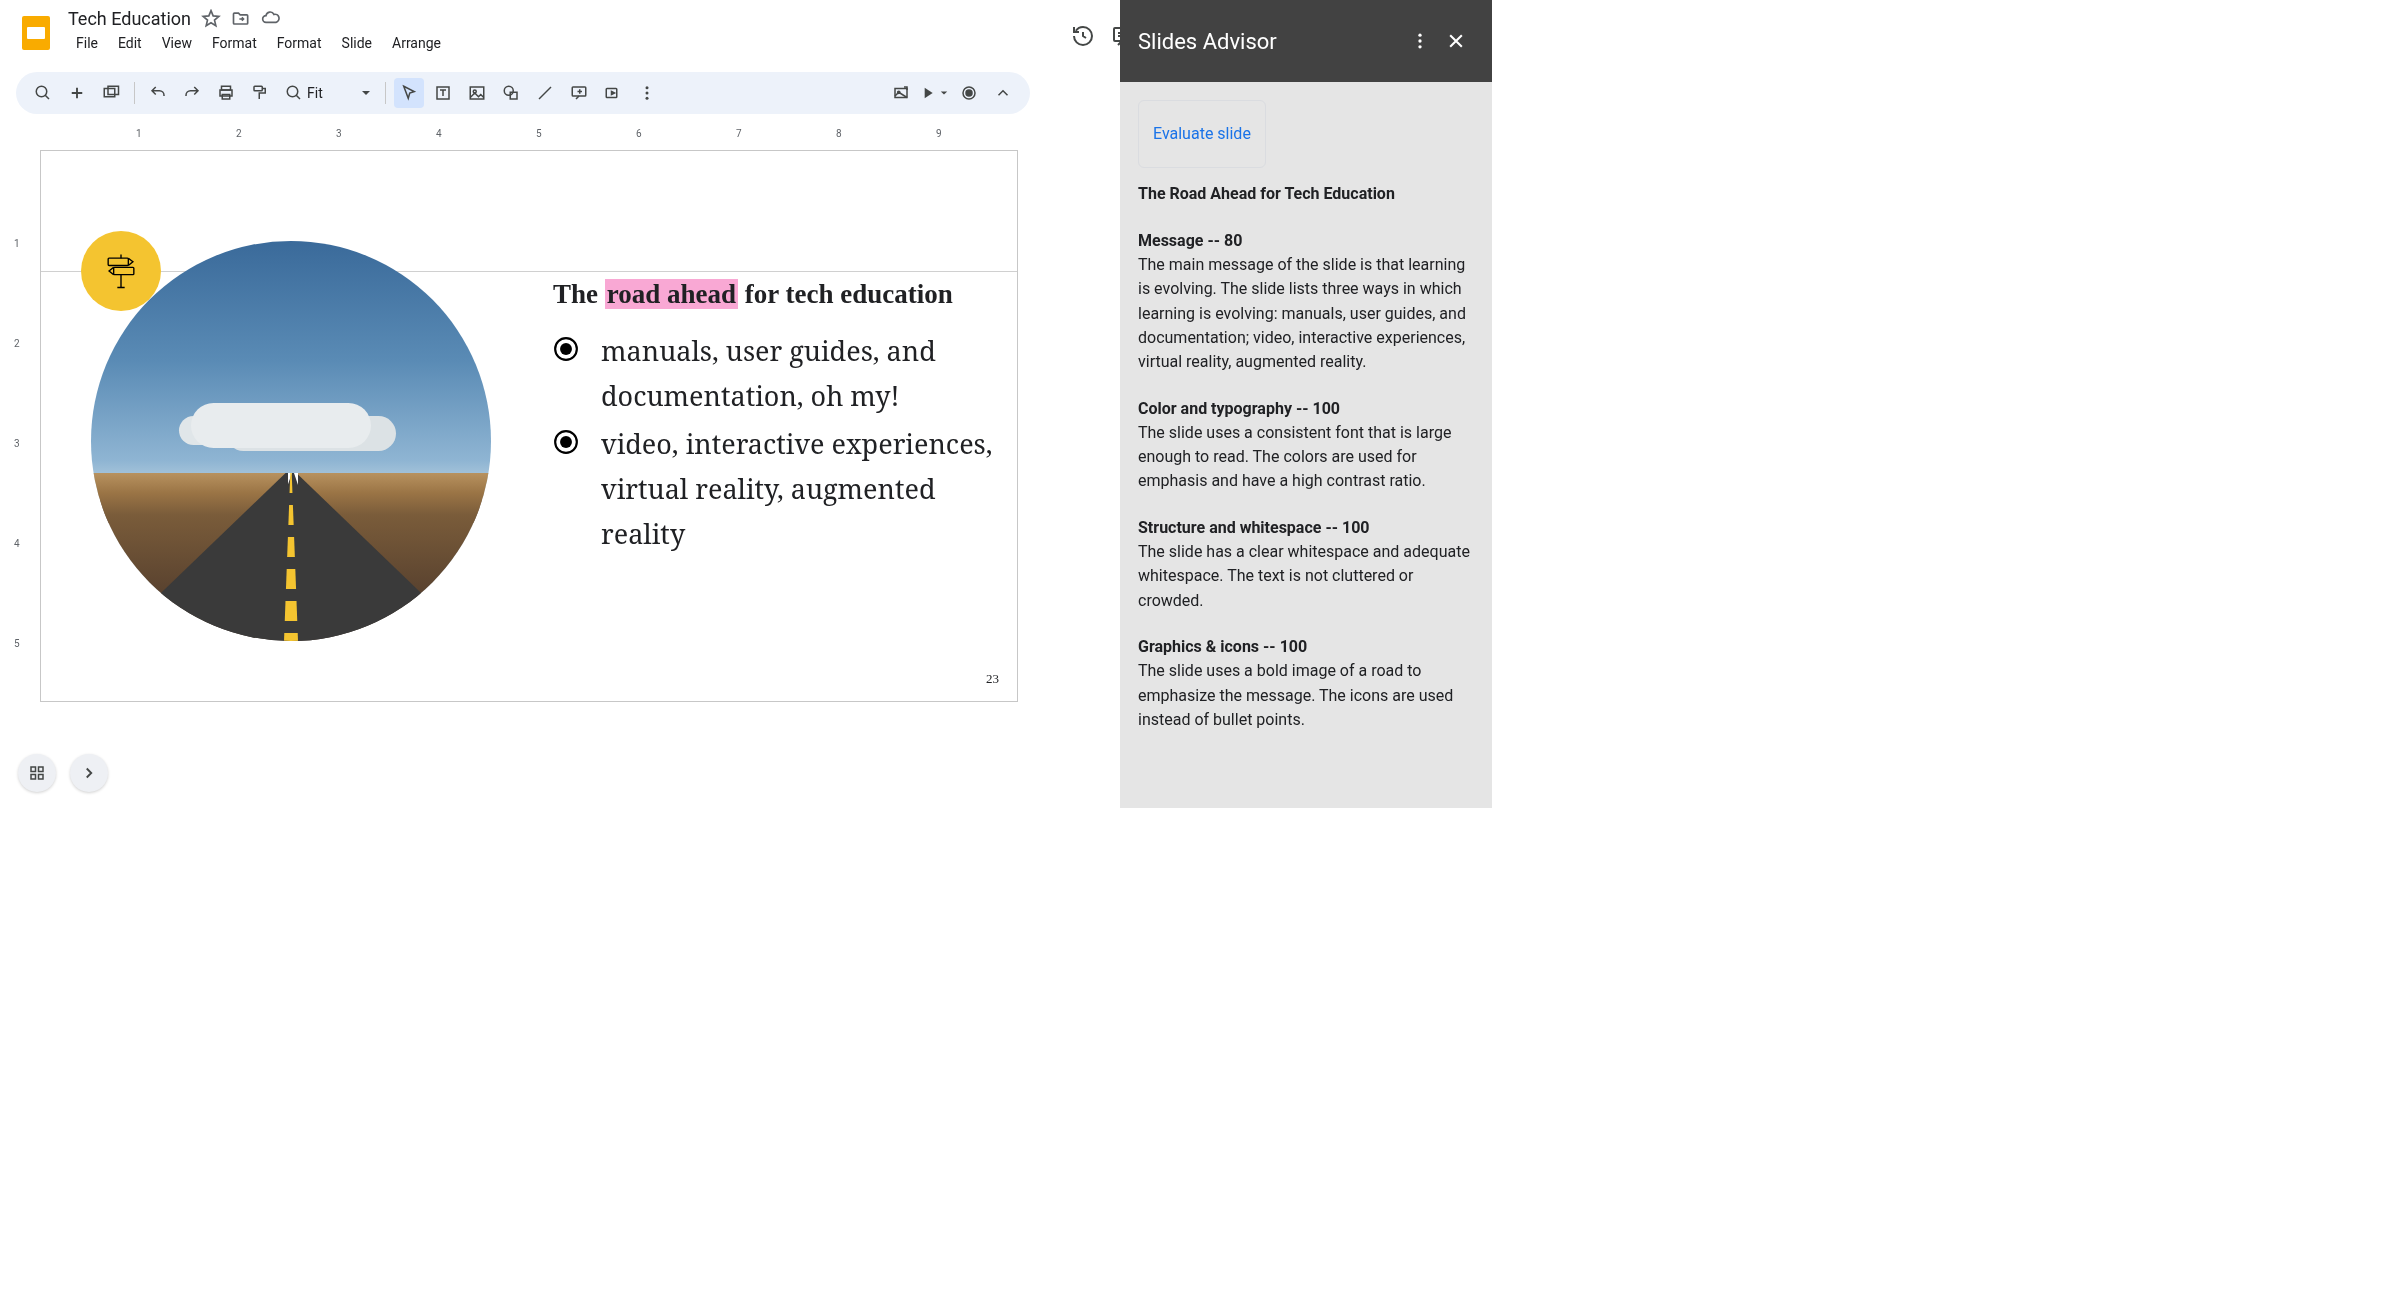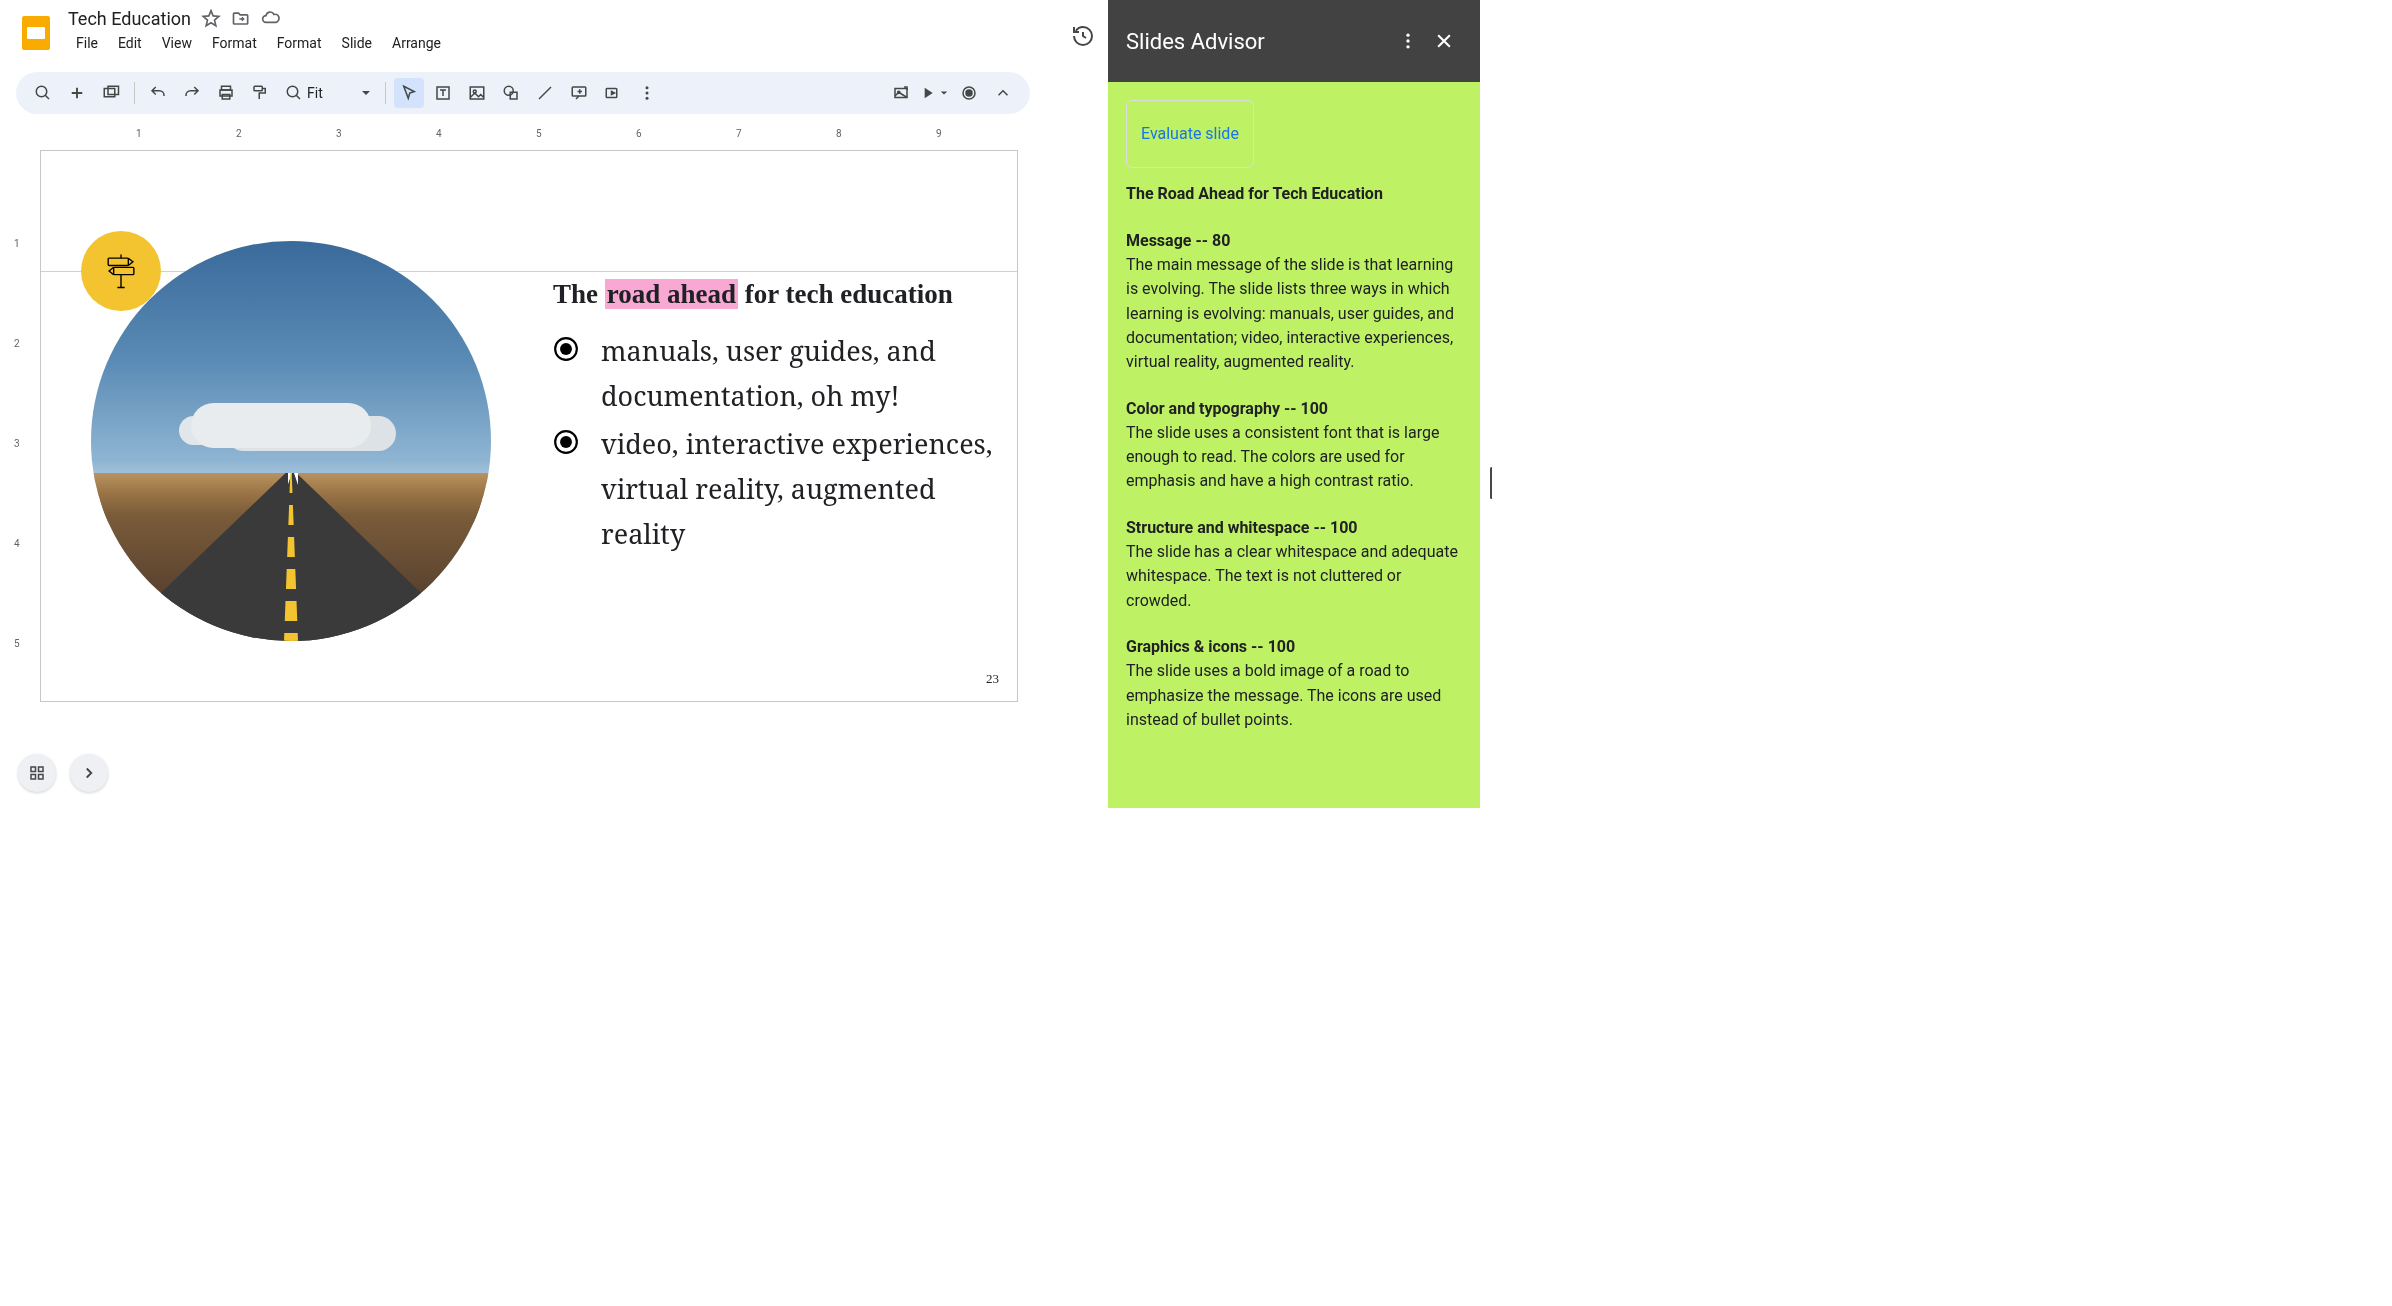--- a/index.html
+++ b/index.html
@@ -68,21 +68,21 @@
 .bottom-btn { width: 38px; height: 38px; border-radius: 50%; background: #eef0f4; box-shadow: 0 1px 3px rgba(0,0,0,0.18); display: flex; align-items: center; justify-content: center; }
 
 
 .side-panel { width: 54px; border-left: none; padding-top: 4px; display: flex; flex-direction: column; align-items: center; gap: 30px; position: relative; }
 .side-icon { width: 22px; height: 22px; display: flex; align-items: center; justify-content: center; }
 .side-icon.active { position: relative; }
 .side-icon.active::after { content: ''; position: absolute; right: -17px; top: -6px; width: 3px; height: 32px; background: #444746; border-radius: 2px; }
 .side-sep { width: 24px; height: 1px; background: #dadce0; }
 
 
-.advisor { width: 372px; background: #bef264; display: flex; flex-direction: column; position: absolute; right: 12px; top: 0; bottom: 0; }
+.advisor { width: 372px; background: #e5e5e5; display: flex; flex-direction: column; position: absolute; right: 0; top: 0; bottom: 0; }
 .advisor-header { background: #424242; color: #fff; height: 82px; display: flex; align-items: center; padding: 0 18px; }
 .advisor-title { flex: 1; font-size: 22px; font-weight: 400; }
 .advisor-header-icon { width: 36px; height: 36px; display: flex; align-items: center; justify-content: center; cursor: pointer; color: #fff; }
 .advisor-body { padding: 18px 18px; overflow-y: auto; font-size: 16px; line-height: 1.52; }
 .eval-btn { display: inline-block; border: 1px solid #dadce0; border-radius: 6px; padding: 21px 14px; color: #1a73e8; font-size: 16px; margin-bottom: 14px; cursor: pointer; }
 .advisor-slide-title { font-weight: bold; margin-bottom: 22px; }
 .adv-section { margin-bottom: 22px; }
 .adv-heading { font-weight: bold; }
 
 svg { display: block; }

